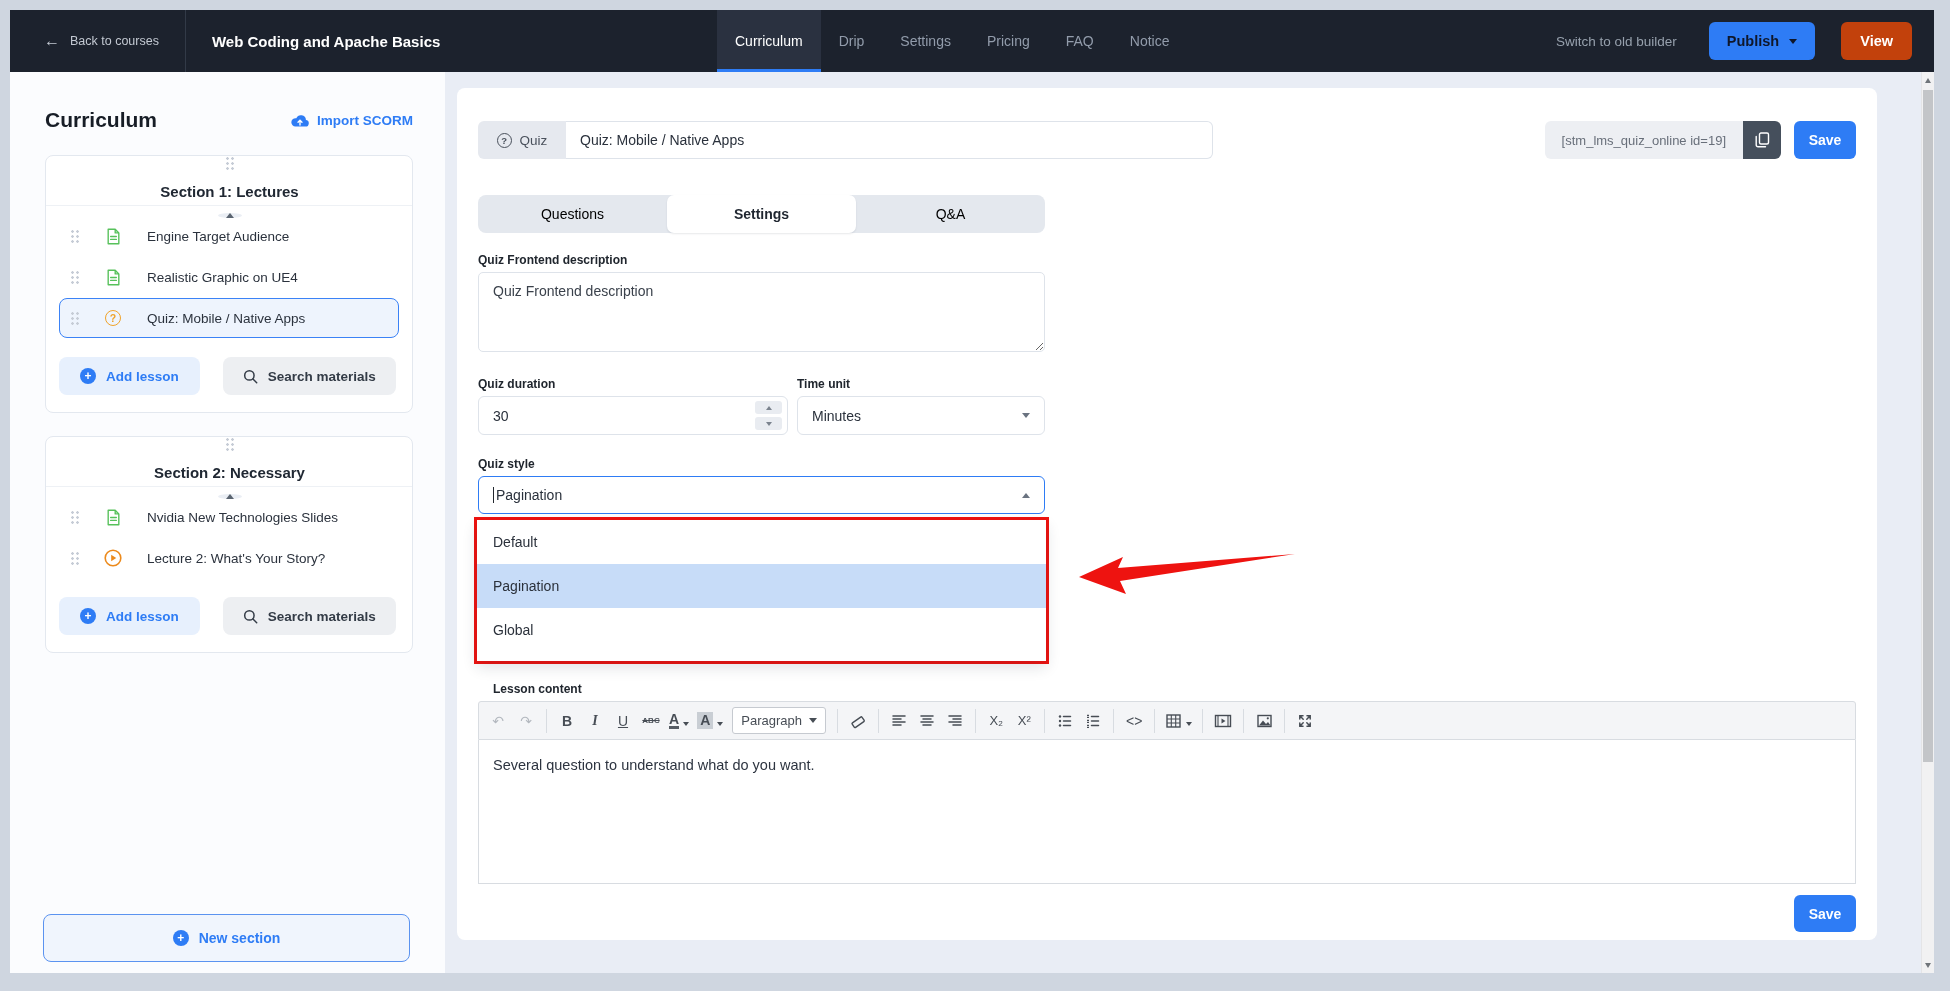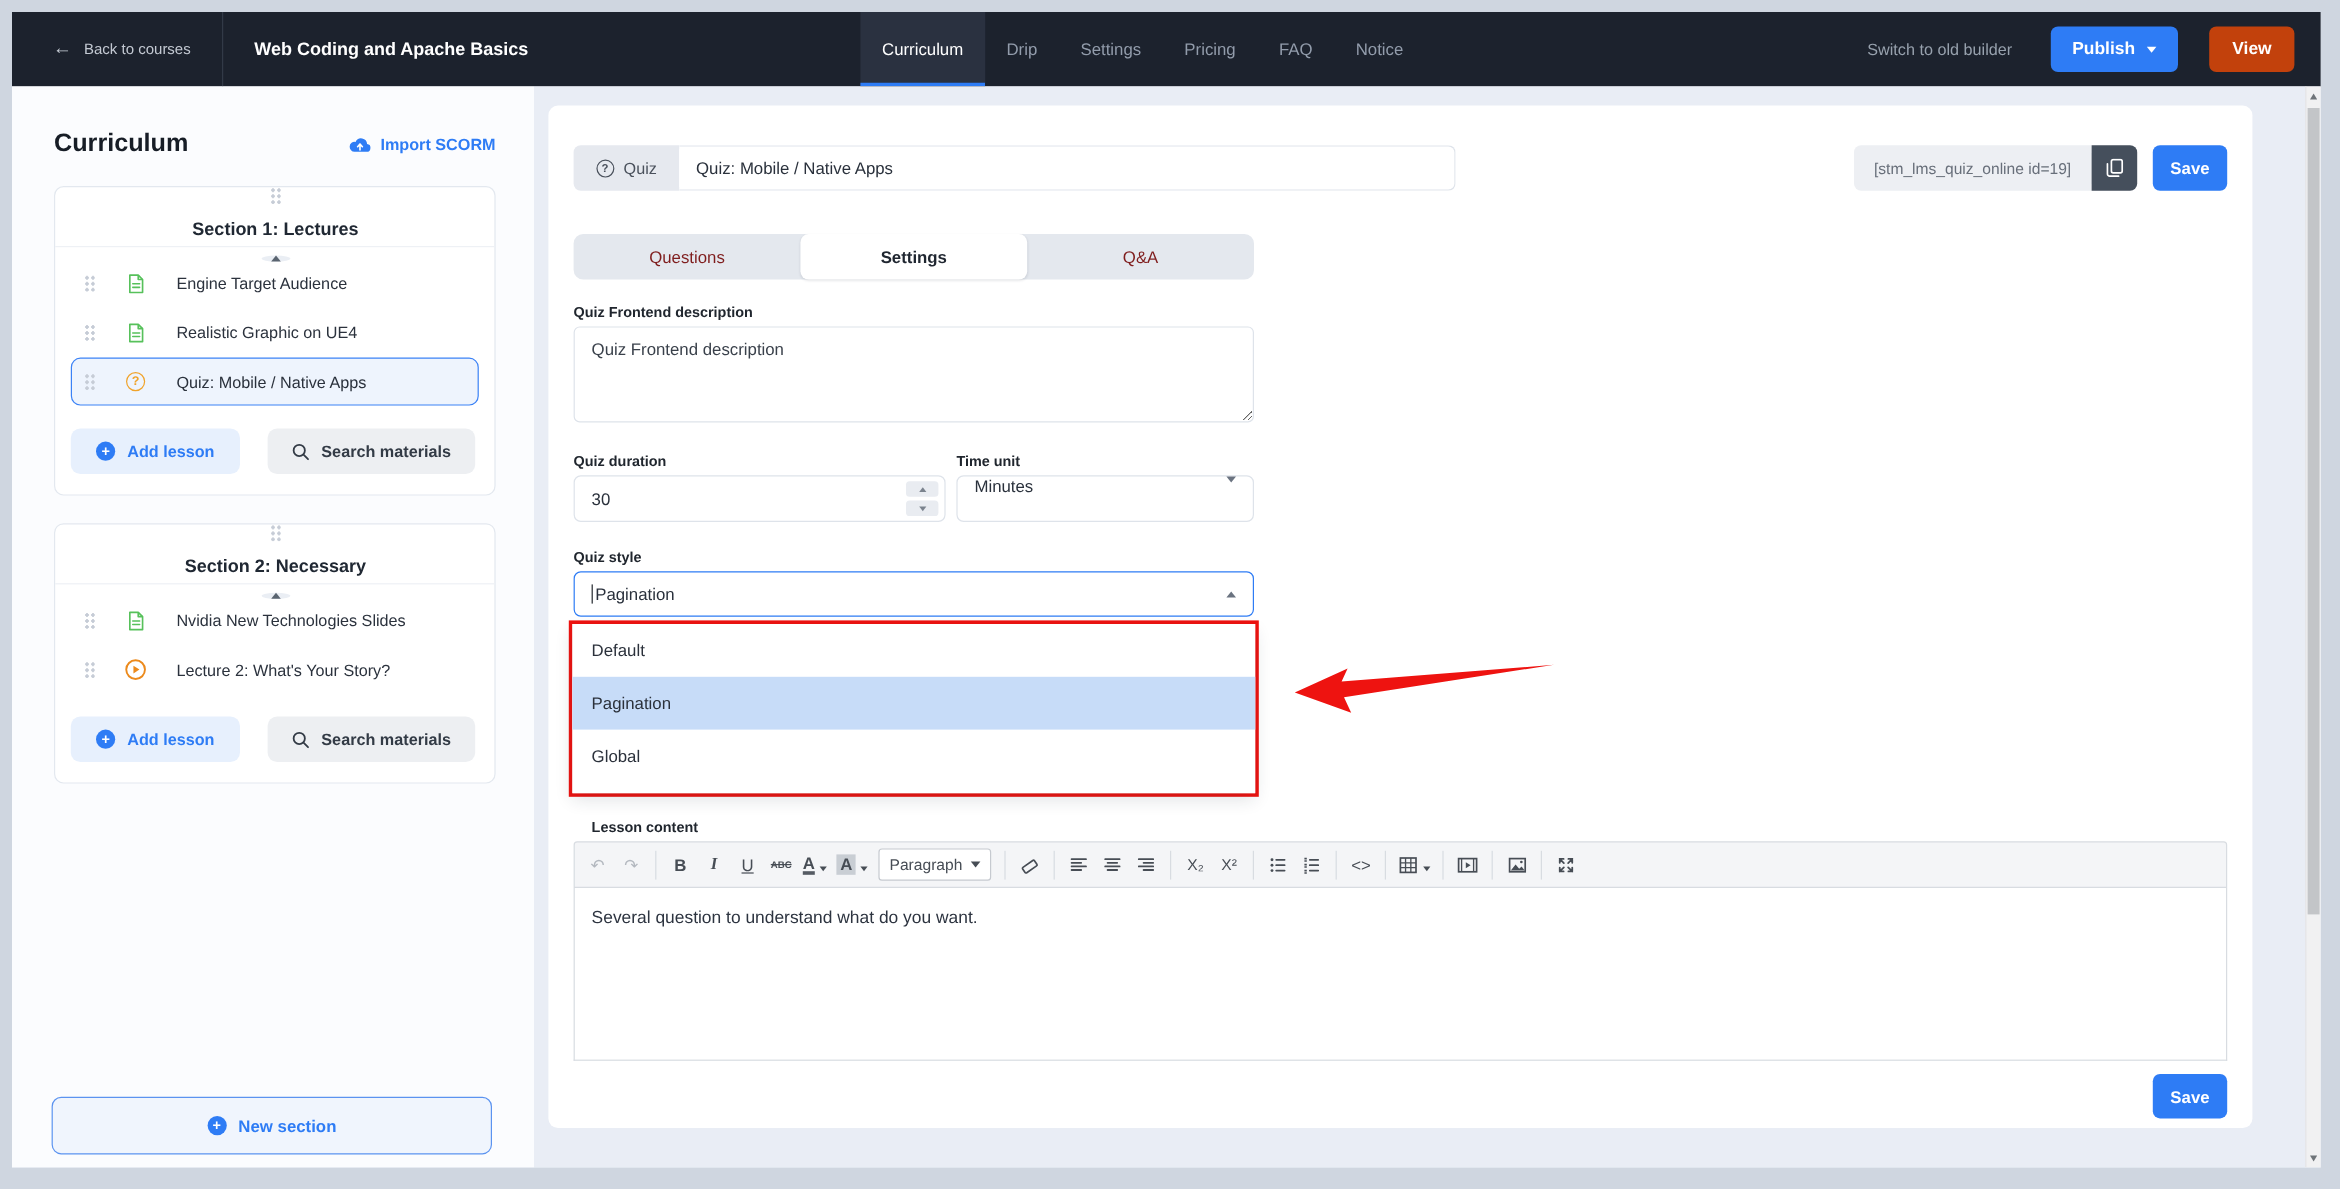--- a/index.html
+++ b/index.html
@@ -12,21 +12,21 @@
   .back-btn { display:flex; align-items:center; gap:10px; padding:0 26px 0 34px; color:#c3c9d2; font-size:12.5px; cursor:pointer; }
   .back-arrow { font-size:16px; line-height:1; }
   .topbar-divider { width:1px; background:#323a47; }
   .course-title { display:flex; align-items:center; padding-left:26px; color:#ffffff; font-size:15px; font-weight:700; }
   .topbar-tabs { position:absolute; left:707px; top:0; bottom:0; display:flex; }
   .top-tab { display:flex; align-items:center; padding:0 18px; font-size:14px; color:#929cab; cursor:pointer; }
   .top-tab.active { background:#2a3140; color:#fff; box-shadow:inset 0 -3px 0 #2e7cf5; }
   .topbar-right { position:absolute; right:22px; top:0; bottom:0; display:flex; align-items:center; gap:26px; }
   .switch-old { color:#97a1ad; font-size:13.5px; margin-right:6px; cursor:pointer; }
   .btn { display:flex; align-items:center; justify-content:center; border-radius:6px; cursor:pointer; font-weight:600; }
-  .publish-btn { height:38px; padding:0 18px; background:#2e7cf5; color:#ffffff; font-size:14.5px; gap:10px; }
+  .publish-btn { height:38px; padding:0 18px; background:#2e7cf5; color:#0f172a; font-size:14.5px; gap:10px; }
   .view-btn { height:38px; padding:0 19px; background:#c2410c; color:#fff; font-size:14.5px; }
 
   .caret-down { width:0; height:0; border-left:4.5px solid transparent; border-right:4.5px solid transparent; border-top:5.5px solid currentColor; display:inline-block; }
   .caret-up { width:0; height:0; border-left:4.5px solid transparent; border-right:4.5px solid transparent; border-bottom:5.5px solid currentColor; display:inline-block; }
 
   
   .sidebar { position:absolute; left:0; top:62px; width:435px; bottom:0; background:#fbfcfe; padding:36px 32px 0 35px; }
   .sidebar-head { display:flex; align-items:center; justify-content:space-between; }
   .sidebar-title { font-size:21px; font-weight:700; color:#171d26; }
   .import-scorm { display:flex; align-items:center; gap:8px; color:#2e7cf5; font-size:13.5px; font-weight:600; cursor:pointer; }
@@ -57,33 +57,33 @@
   .title-prefix { width:88px; background:#e6e9ef; border-radius:6px 0 0 6px; display:flex; align-items:center; justify-content:center; gap:8px; color:#4a515c; font-size:13.5px; }
   .prefix-qicon { width:15px; height:15px; border:1.3px solid #4a515c; border-radius:50%; display:flex; align-items:center; justify-content:center; font-size:9.5px; font-weight:700; color:#4a515c; }
   .title-input { flex:1; border:1px solid #dee3ea; border-left:none; border-radius:0 6px 6px 0; padding:0 14px; font-size:14px; color:#2a313c; font-family:"Liberation Sans",sans-serif; outline:none; background:#fff; }
   .row1-spacer { flex:1; }
   .shortcode-wrap { display:flex; }
   .shortcode { background:#edeff3; border-radius:6px 0 0 6px; padding:0 17px; display:flex; align-items:center; color:#686f7a; font-size:13px; }
   .copy-btn { width:38px; background:#454f5c; border-radius:0 6px 6px 0; display:flex; align-items:center; justify-content:center; cursor:pointer; }
   .save-btn { width:62px; margin-left:13px; background:#2e7cf5; color:#fff; font-size:14px; }
 
   .seg-tabs { position:absolute; left:21px; top:107px; width:567px; height:38px; background:#e4e8ee; border-radius:8px; display:flex; }
-  .seg { flex:1; display:flex; align-items:center; justify-content:center; font-size:14px; color:#7f1d1d; cursor:pointer; }
+  .seg { flex:1; display:flex; align-items:center; justify-content:center; font-size:14px; color:#000000; cursor:pointer; }
   .seg.active { background:#fff; border-radius:7px; color:#1f2630; font-weight:600; box-shadow:0 1px 2px rgba(20,30,50,.10); }
 
   .field-label { position:absolute; font-size:12px; font-weight:700; color:#20262e; }
   .desc-area { position:absolute; left:21px; top:184px; width:567px; height:80px; border:1px solid #dee3ea; border-radius:5px; padding:10px 14px; font-size:14px; color:#3a414b; font-family:"Liberation Sans",sans-serif; resize:vertical; outline:none; }
 
   .duration-box { position:absolute; left:21px; top:308px; width:310px; height:39px; border:1px solid #dee3ea; border-radius:6px; display:flex; align-items:center; padding:0 5px 0 14px; }
   .duration-input { flex:1; border:none; outline:none; font-size:14px; color:#2a313c; font-family:"Liberation Sans",sans-serif; }
   .spinner { display:flex; flex-direction:column; gap:3px; }
   .spin-btn { width:27px; height:13px; background:#e9ecf1; border-radius:3px; display:flex; align-items:center; justify-content:center; color:#7b838e; cursor:pointer; }
   .spin-btn .caret-up { border-left-width:3.5px; border-right-width:3.5px; border-bottom-width:4px; }
   .spin-btn .caret-down { border-left-width:3.5px; border-right-width:3.5px; border-top-width:4px; }
-  .timeunit-box { position:absolute; left:340px; top:308px; width:248px; height:39px; border:1px solid #dee3ea; border-radius:6px; display:flex; align-items:flex-start; justify-content:space-between; padding:0 14px; font-size:14px; color:#2a313c; cursor:pointer; }
+  .timeunit-box { position:absolute; left:340px; top:308px; width:248px; height:39px; border:1px solid #dee3ea; border-radius:6px; display:flex; align-items:center; justify-content:space-between; padding:0 14px; font-size:14px; color:#2a313c; cursor:pointer; }
   .timeunit-box .caret-down { color:#6a7380; }
 
   .style-box { position:absolute; left:21px; top:388px; width:567px; height:38px; border:1px solid #2e7cf5; border-radius:6px; display:flex; align-items:center; justify-content:space-between; padding:0 14px; font-size:14px; color:#2a313c; cursor:pointer; }
   .style-box .caret-up { color:#6a7380; }
   .style-value { display:flex; align-items:center; }
   .text-cursor { width:1px; height:16px; background:#23282f; margin-right:2px; }
 
   .annotation-box { position:absolute; left:17px; top:429px; width:575px; height:147px; border:3px solid #ee1310; }
   .dropdown { position:absolute; inset:0; background:#fff; box-shadow:0 6px 14px rgba(30,40,60,.14); }
   .option { height:44px; display:flex; align-items:center; padding:0 16px; font-size:14px; color:#2b313b; cursor:pointer; }

